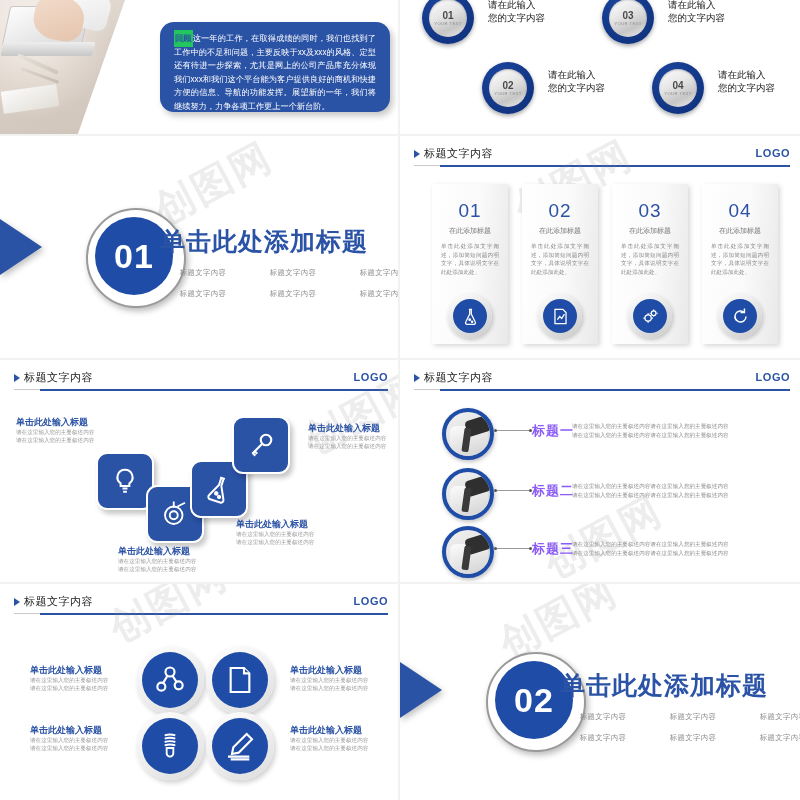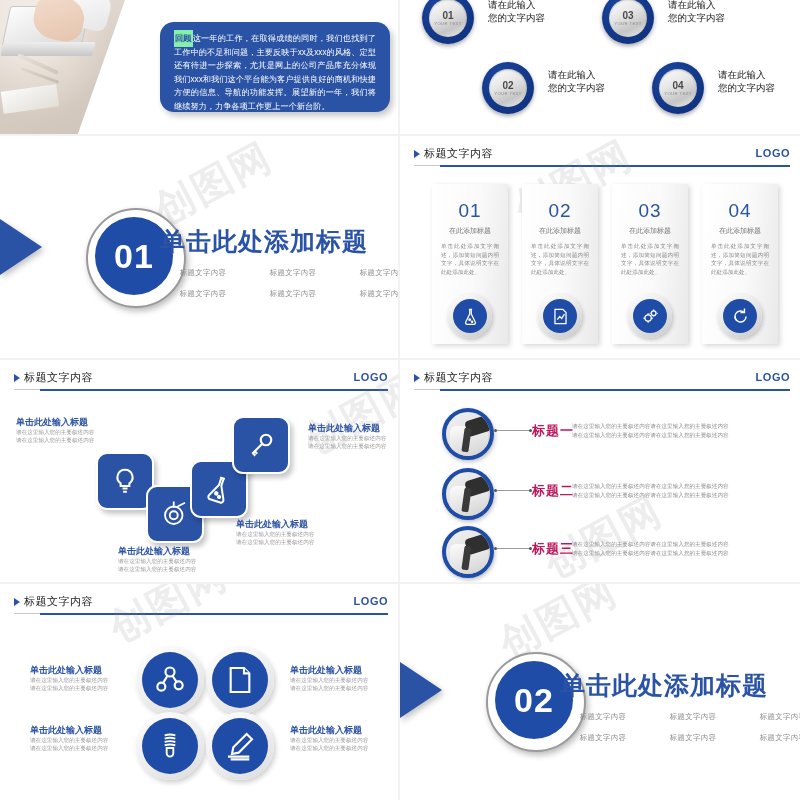--- a/index.html
+++ b/index.html
@@ -58,21 +58,21 @@
         transform:rotate(20deg);border-radius:2px;}
   .paper{position:absolute;left:2px;top:88px;width:56px;height:22px;
         background:linear-gradient(160deg,#fbfbfb,#e2ded7);
         transform:rotate(-8deg);border-radius:1px;}
 
   .bluecard{position:absolute;left:160px;top:22px;width:230px;height:90px;
       background:#2a52a5;border-radius:14px;
       box-shadow:3px 4px 6px rgba(0,0,0,.22);}
   .bluecard p{margin:0;color:#ffffff;font-size:8.2px;line-height:13.6px;
       padding:10px 14px 0 14px;text-align:justify;}
-  .bluecard b{background:#86efac;color:#2a52a5;padding:4px 1px;font-weight:bold;}
+  .bluecard b{background:#22c55e;color:#2a52a5;padding:4px 1px;font-weight:bold;}
 
   
   .mcircle{position:absolute;width:52px;height:52px;border-radius:50%;
      background:radial-gradient(circle at 38% 30%,#1c47a0 0%,#143a8c 45%,#0e2f78 100%);
      box-shadow:0 2px 4px rgba(0,0,0,.35);}
   .mcircle .inner{position:absolute;left:7px;top:7px;width:38px;height:38px;
      border-radius:50%;
      background:linear-gradient(155deg,#fdfdfd 0%,#e8e8e8 38%,#c6c6c6 72%,#efefef 100%);
      box-shadow:inset 0 1px 2px rgba(0,0,0,.25);
      display:flex;flex-direction:column;align-items:center;justify-content:center;}
@@ -133,21 +133,21 @@
      background:linear-gradient(150deg,#f2f2f2,#d2d2d2);
      box-shadow:1px 2px 4px rgba(0,0,0,.25);}
   .pcirc .shirt{position:absolute;left:4px;top:14px;width:38px;height:32px;
      background:linear-gradient(160deg,#fcfcfc,#cfcfcf);border-radius:6px;}
   .pcirc .tie{position:absolute;left:17px;top:16px;width:7px;height:24px;
      background:#3a3a3a;transform:rotate(8deg);border-radius:2px;}
   .pcirc .arm{position:absolute;left:20px;top:6px;width:24px;height:16px;
      background:#2f2f2f;border-radius:4px;transform:rotate(-18deg);}
   .leader{position:absolute;height:1px;background:#9a9a9a;}
   .dot{position:absolute;width:3px;height:3px;border-radius:50%;background:#555;}
-  .rtit{position:absolute;font-size:13px;font-weight:bold;color:#be185d;
+  .rtit{position:absolute;font-size:13px;font-weight:bold;color:#8b5cf6;
      letter-spacing:1px;white-space:nowrap;}
   .rdesc{position:absolute;font-size:5.6px;color:#8e8e8e;line-height:8.6px;
      white-space:nowrap;}
 
   
   .qc{position:absolute;width:68px;height:68px;border-radius:50%;
      background:linear-gradient(150deg,#ffffff,#ededed 55%,#dcdcdc);
      box-shadow:2px 3px 5px rgba(0,0,0,.18);}
   .qc .fillc{position:absolute;left:6px;top:6px;width:56px;height:56px;
      border-radius:50%;background:#1e4ca6;display:flex;

